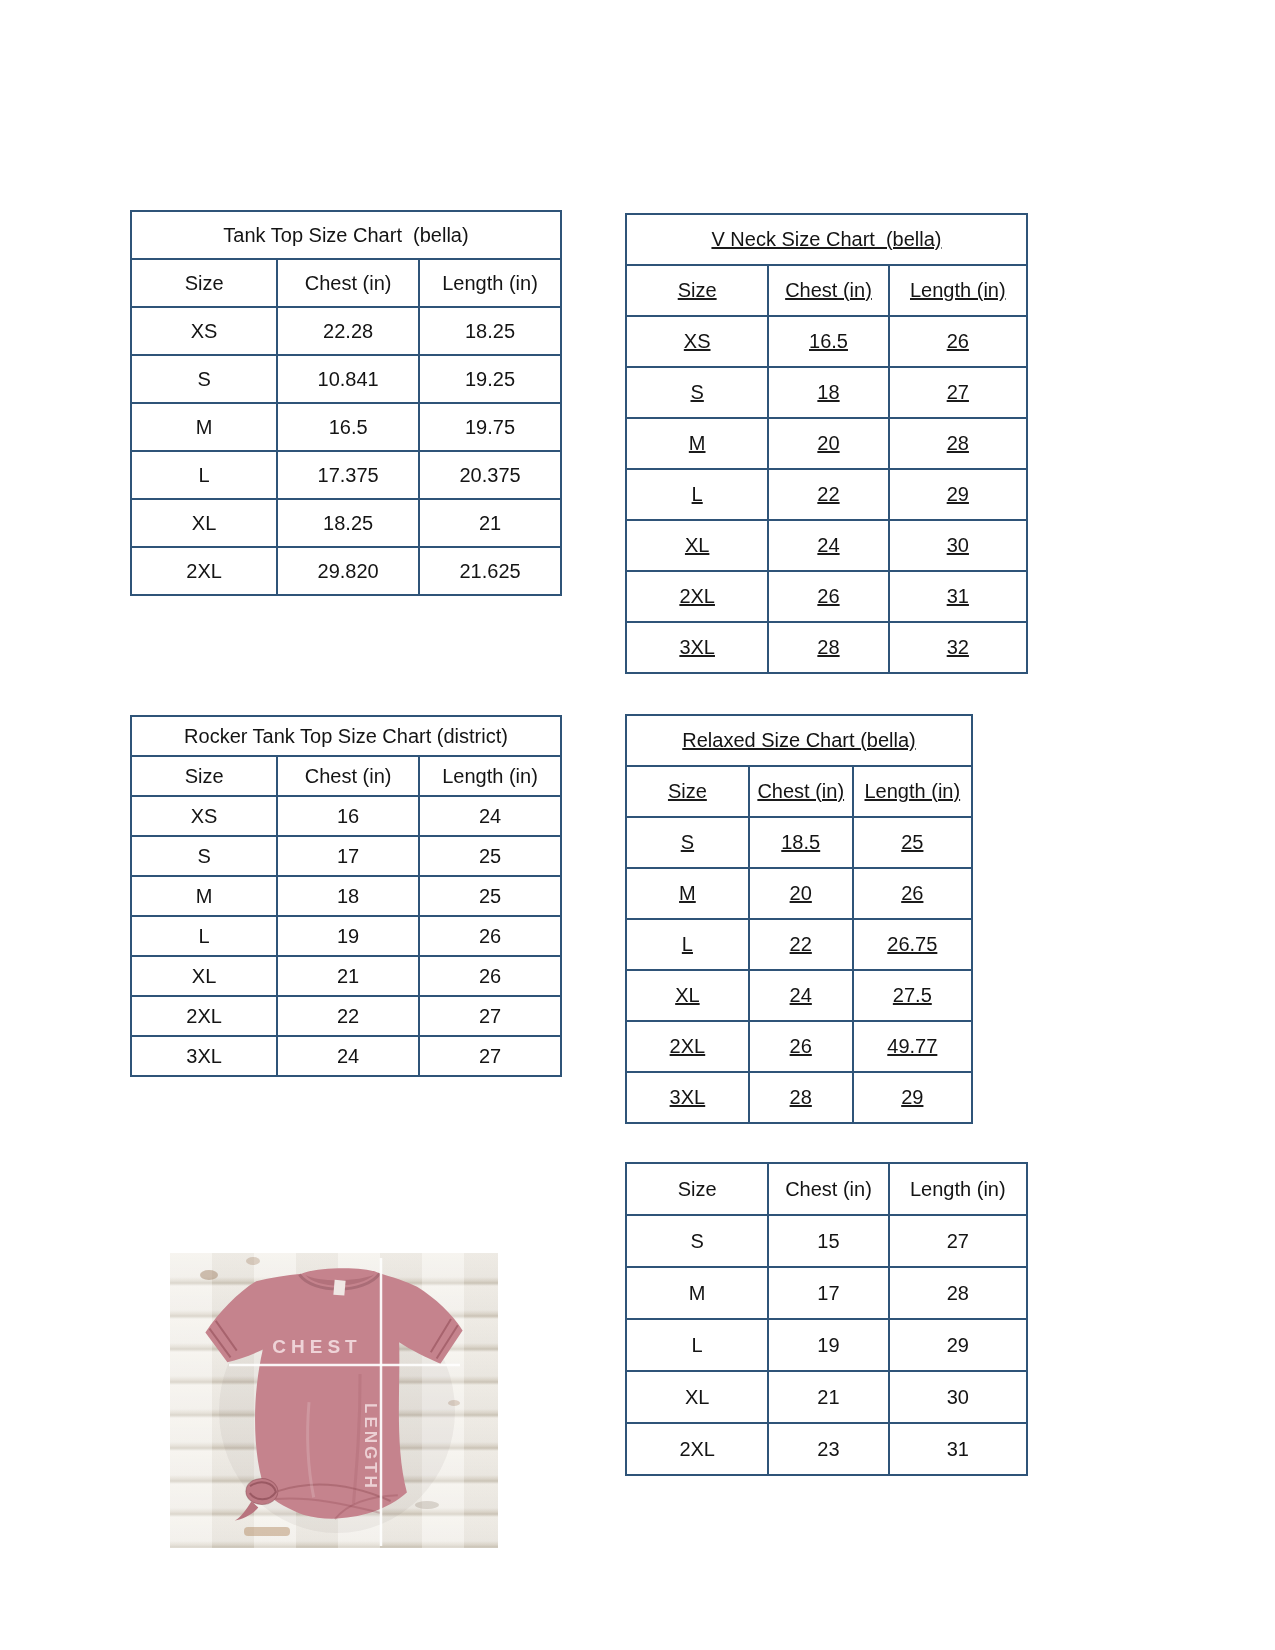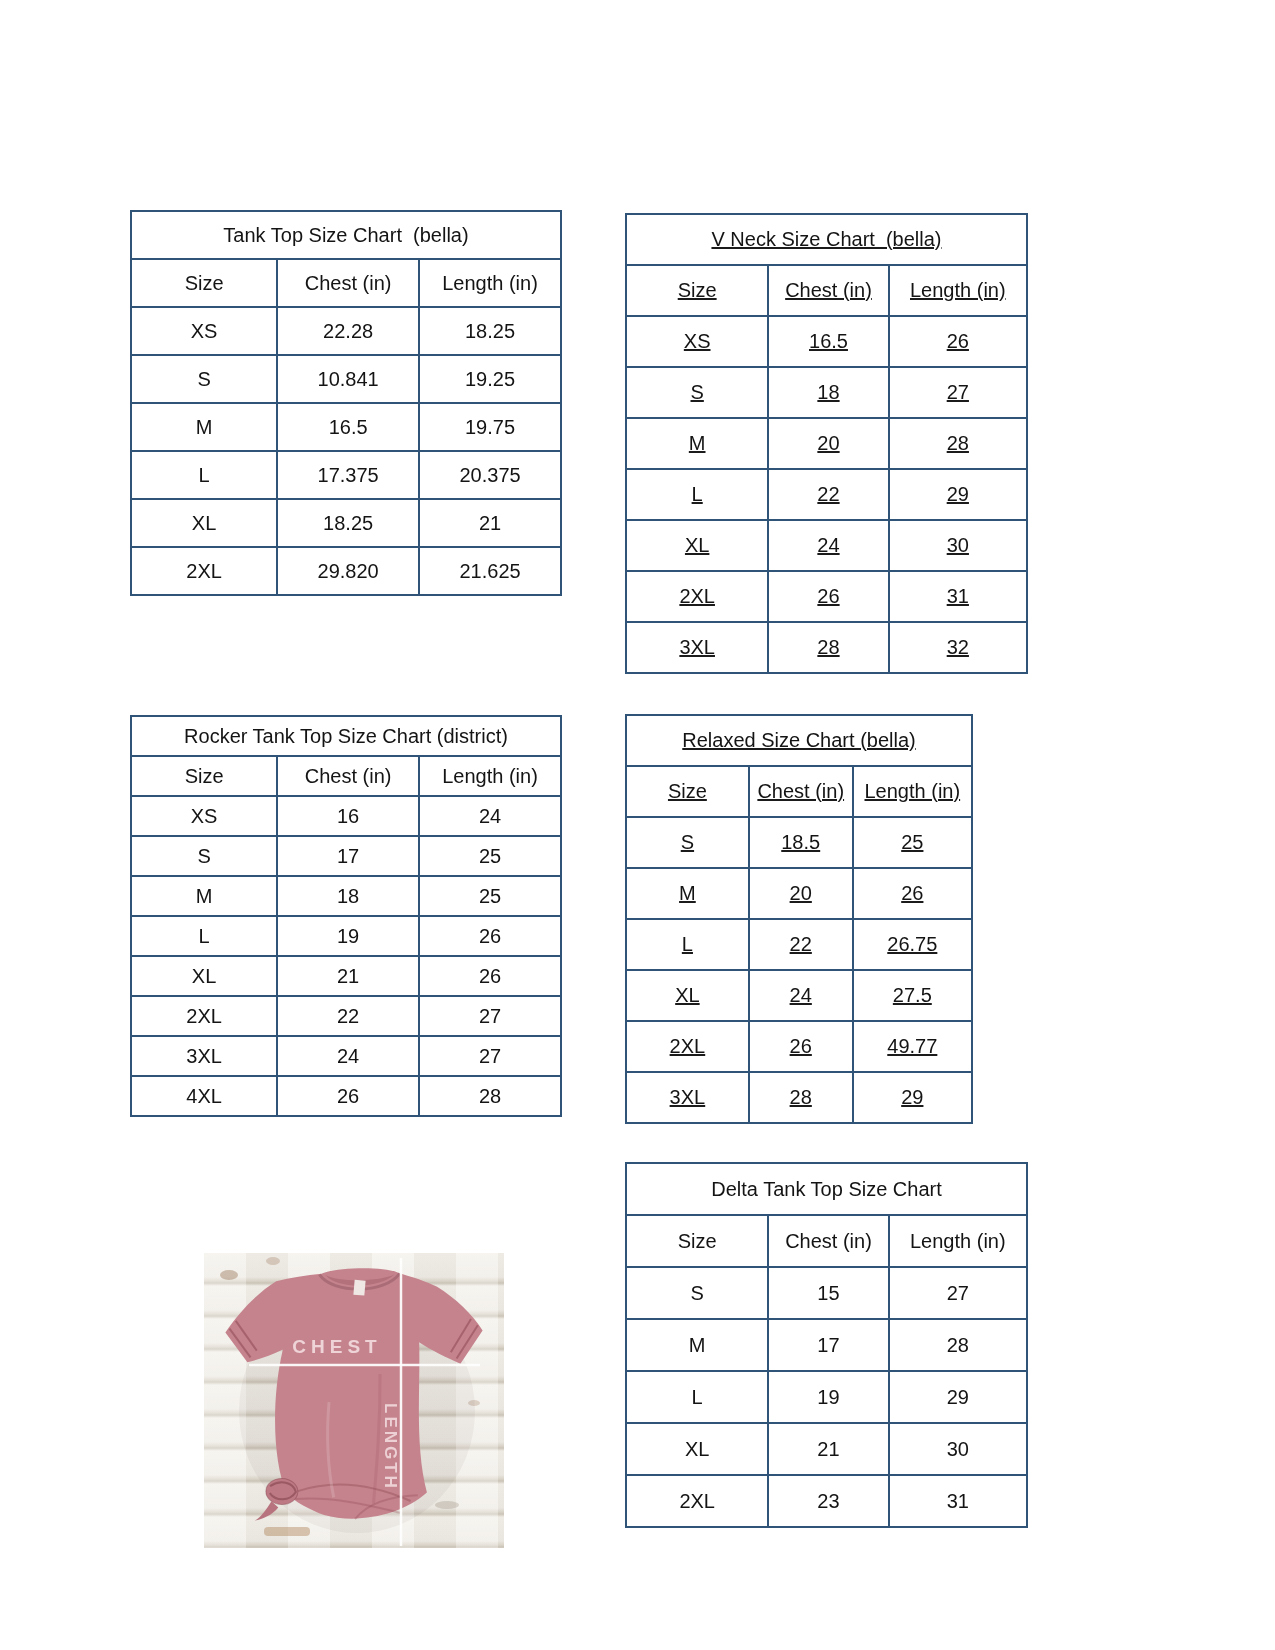--- a/index.html
+++ b/index.html
@@ -26,25 +26,24 @@
   #t-vneck{left:625px;top:193px;width:403px;}  #t-vneck tr{height:51px;text-decoration:underline;}
   #t-rocker{left:130px;top:695px;width:432px;} #t-rocker tr{height:40px;}
   #t-relaxed{left:625px;top:694px;width:348px;text-decoration:underline;}#t-relaxed tr{height:51px;}
   #t-delta{left:625px;top:1142px;width:403px;} #t-delta tr{height:52px;}
 
   .leftcols col.c1{width:34%;} .leftcols col.c2{width:33%;} .leftcols col.c3{width:33%;}
   .rightcols col.c1{width:35.5%;} .rightcols col.c2{width:30%;} .rightcols col.c3{width:34.5%;}
 
   
   .photo{
-    position:absolute;left:170px;top:1253px;width:300px;height:295px;
+    position:absolute;left:170px;top:1253px;width:328px;height:295px;
     background:
       repeating-linear-gradient(90deg, rgba(255,255,255,0.25) 0 42px, rgba(60,45,30,0.03) 42px 84px),
       repeating-linear-gradient(180deg, #f4f1eb 0px, #efece6 24px, #ded8cd 28px, #cfc8bb 30px, #f4f1eb 33px);
-    margin-left: 34px;
   }
   .photo svg{position:absolute;left:0;top:0;width:100%;height:100%;display:block;}
 </style>
 </head>
 <body>
 
 <div class="page">
 
   <table class="size-table leftcols" id="t-tank">
     <colgroup>
@@ -190,25 +189,20 @@
         <tr>
           <td class="data-cell">2XL</td>
           <td class="data-cell">22</td>
           <td class="data-cell">27</td>
         </tr>
         <tr>
           <td class="data-cell">3XL</td>
           <td class="data-cell">24</td>
           <td class="data-cell">27</td>
         </tr>
-        <tr>
-          <td class="data-cell">4XL</td>
-          <td class="data-cell">26</td>
-          <td class="data-cell">28</td>
-        </tr>
       </tbody>
   </table>
 
   <table class="size-table rightcols" id="t-relaxed">
     <colgroup>
         <col class="c1">
         <col class="c2">
         <col class="c3">
       </colgroup>
     <tbody>
@@ -253,23 +247,20 @@
       </tbody>
   </table>
 
   <table class="size-table rightcols" id="t-delta">
     <colgroup>
         <col class="c1">
         <col class="c2">
         <col class="c3">
       </colgroup>
     <tbody>
-        <tr>
-          <td class="title-cell" colspan="3">Delta Tank Top Size Chart</td>
-        </tr>
         <tr>
           <td class="head-cell">Size</td>
           <td class="head-cell">Chest (in)</td>
           <td class="head-cell">Length (in)</td>
         </tr>
         <tr>
           <td class="data-cell">S</td>
           <td class="data-cell">15</td>
           <td class="data-cell">27</td>
         </tr>

